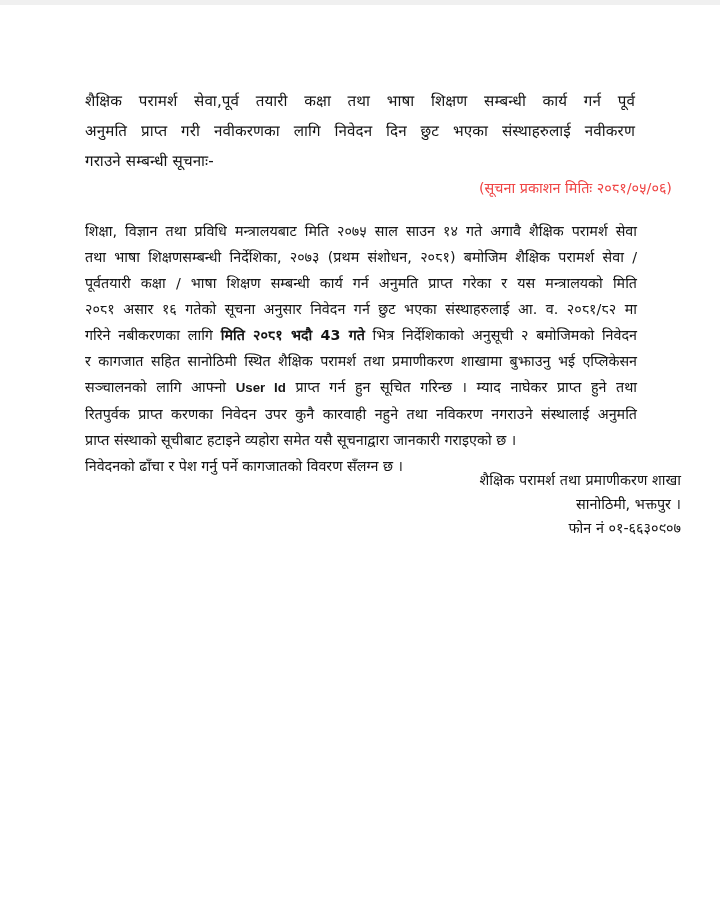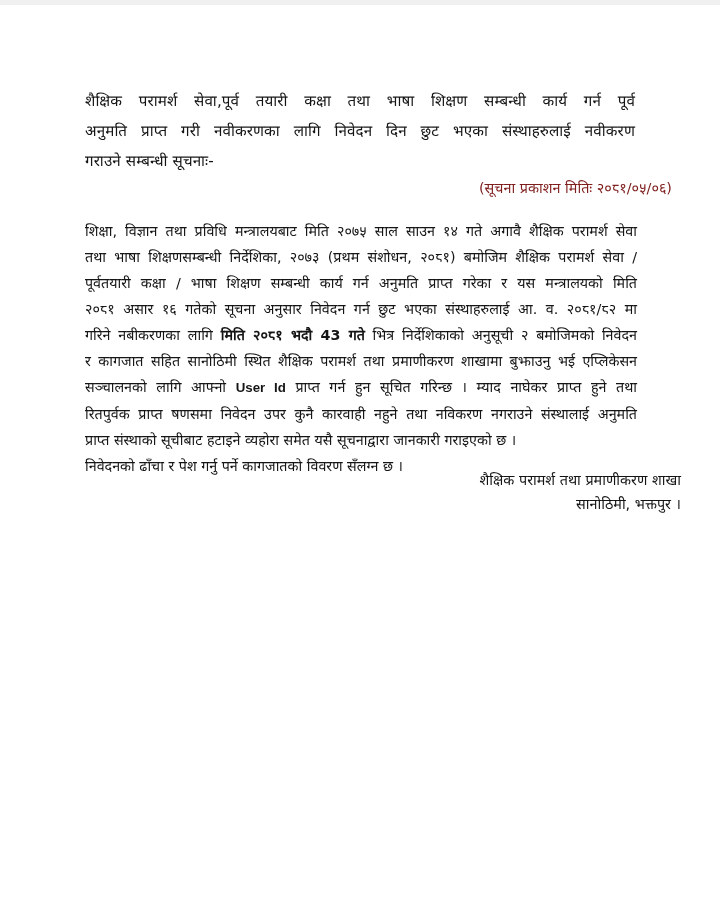--- a/index.html
+++ b/index.html
@@ -59,21 +59,21 @@
   .title-line.l2 { text-align: justify; text-align-last: justify; white-space: normal; }
   .title-line.l3 { text-align: left; }
 
   
   .pub-date {
     position: absolute;
     right: 48px;
     top: 176px;
     font-size: 14.4px;
     line-height: 24px;
-    color: #7f1d1d;
+    color: #ef4444;
     white-space: nowrap;
   }
 
   
   .body-block {
     position: absolute;
     left: 85px;
     top: 208px;
     width: 552px;
     margin-top: 10px;
@@ -137,23 +137,24 @@
   <div class="pub-date">(सूचना प्रकाशन मितिः २०८१/०५/०६)</div>
 
   <div class="body-block">
       <div class="body-line"><span>शिक्षा, विज्ञान तथा प्रविधि मन्त्रालयबाट मिति २०७५ साल साउन १४ गते अगावै शैक्षिक परामर्श सेवा</span></div>
       <div class="body-line"><span>तथा भाषा शिक्षणसम्बन्धी निर्देशिका, २०७३ (प्रथम संशोधन, २०८१) बमोजिम शैक्षिक परामर्श सेवा /</span></div>
       <div class="body-line"><span>पूर्वतयारी कक्षा / भाषा शिक्षण सम्बन्धी कार्य गर्न अनुमति प्राप्त गरेका र यस मन्त्रालयको मिति</span></div>
       <div class="body-line"><span>२०८१ असार १६ गतेको सूचना अनुसार निवेदन गर्न छुट भएका संस्थाहरुलाई आ. व. २०८१/८२ मा</span></div>
       <div class="body-line"><span>गरिने नबीकरणका लागि </span><b class="strong">मिति २०८१ भदौ 43 गते</b><span> भित्र निर्देशिकाको अनुसूची २ बमोजिमको निवेदन</span></div>
       <div class="body-line"><span>र कागजात सहित सानोठिमी स्थित शैक्षिक परामर्श तथा प्रमाणीकरण शाखामा बुझाउनु भई एप्लिकेसन</span></div>
       <div class="body-line"><span>सञ्चालनको लागि आफ्नो </span><span class="latin">User Id</span><span> प्राप्त गर्न हुन सूचित गरिन्छ । म्याद नाघेकर प्राप्त हुने तथा</span></div>
-      <div class="body-line"><span>रितपुर्वक प्राप्त षणसमा निवेदन उपर कुनै कारवाही नहुने तथा नविकरण नगराउने संस्थालाई अनुमति</span></div>
+      <div class="body-line"><span>रितपुर्वक प्राप्त करणका निवेदन उपर कुनै कारवाही नहुने तथा नविकरण नगराउने संस्थालाई अनुमति</span></div>
       <div class="body-line flush"><span>प्राप्त संस्थाको सूचीबाट हटाइने व्यहोरा समेत यसै सूचनाद्वारा जानकारी गराइएको छ ।</span></div>
       <div class="body-line flush"><span>निवेदनको ढाँचा र पेश गर्नु पर्ने कागजातको विवरण सँलग्न छ ।</span></div>
     </div>
 
   <div class="sign-block">
     <div class="sign-line">शैक्षिक परामर्श तथा प्रमाणीकरण शाखा</div>
     <div class="sign-line">सानोठिमी, भक्तपुर ।</div>
+    <div class="sign-line">फोन नं ०१-६६३०९०७</div>
   </div>
 
 </div>
 
 </body></html>

